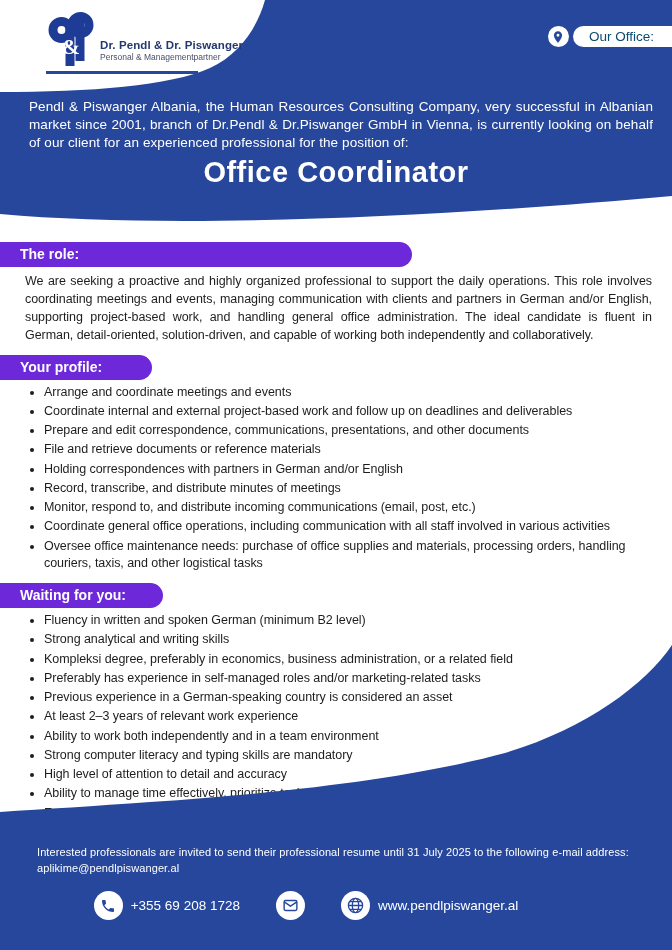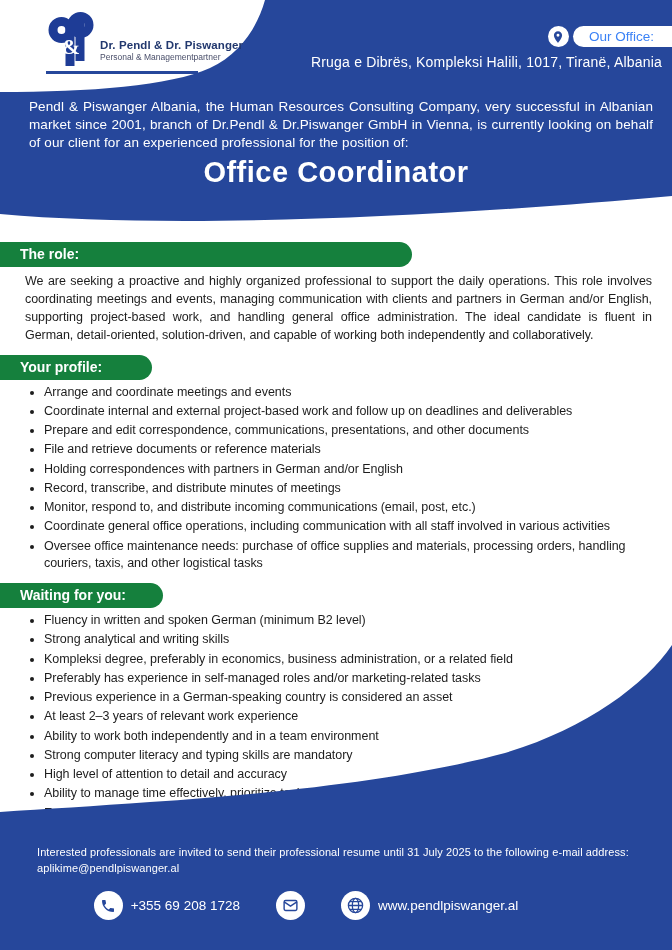--- a/index.html
+++ b/index.html
@@ -10,30 +10,30 @@
   
   .hero{position:absolute;top:0;left:0;width:672px;height:232px;}
   .hero-bg{position:absolute;top:0;left:0;}
   .logo{position:absolute;left:48px;top:12px;display:flex;align-items:flex-start;gap:6px;}
   .logo-text{margin-top:27px;}
   .logo-name{font-size:11.5px;font-weight:bold;color:#22386e;letter-spacing:.1px;}
   .logo-tagline{font-size:8.5px;color:#4a4f6a;margin-top:1px;}
   .logo-underline{position:absolute;left:46px;top:71px;width:152px;height:3px;background:#26479b;}
   .office-chip{position:absolute;top:26px;right:0;display:flex;align-items:center;gap:4px;}
   .pin-circle{width:21px;height:21px;border-radius:50%;background:#fff;display:flex;align-items:center;justify-content:center;}
-  .office-pill{background:#fff;color:#3b82f6;font-size:13.5px;height:21px;line-height:21px;
+  .office-pill{background:#fff;color:#0c4a6e;font-size:13.5px;height:21px;line-height:21px;
     padding:0 18px 0 16px;border-radius:11px 0 0 11px;}
   .address{position:absolute;top:54px;right:10px;color:#fff;font-size:14px;letter-spacing:.2px;}
   .intro{position:absolute;top:94px;left:25px;width:624px;color:#fff;font-size:13.5px;
     line-height:1.32;text-align:justify;margin:4px;letter-spacing:.1px;}
   .job-title{position:absolute;top:156px;left:0;width:100%;text-align:center;color:#fff;
     font-size:29px;font-weight:bold;letter-spacing:.5px;margin:0;}
   
   .main{position:absolute;top:232px;left:0;width:672px;}
-  .pill{background:#15803d;color:#fff;font-weight:bold;font-size:14px;height:25px;line-height:25px;
+  .pill{background:#6d28d9;color:#fff;font-weight:bold;font-size:14px;height:25px;line-height:25px;
     padding-left:20px;border-radius:0 13px 13px 0;box-sizing:content-box;}
   .pill-role{width:392px;margin-top:10px;}
   .pill-profile{width:132px;margin-top:10px;}
   .pill-waiting{width:143px;margin-top:10px;}
   .role-para{margin:5px 20px 0 25px;font-size:12.5px;line-height:1.45;color:#1d1d1d;
     text-align:justify;letter-spacing:-.05px;}
   ul.blist{margin:4px 14px 0 26px;padding-left:18px;font-size:12.5px;line-height:1.42;
     color:#1d1d1d;letter-spacing:-.05px;}
   ul.blist li{margin-bottom:1.5px;}
   
@@ -75,21 +75,20 @@
     <div class="logo-underline"></div>
 
     <div class="office-chip">
       <span class="pin-circle">
         <svg viewBox="0 0 24 24" width="14" height="14" fill="#26479b">
           <path d="M12 2C8.13 2 5 5.13 5 9c0 5.25 7 13 7 13s7-7.75 7-13c0-3.87-3.13-7-7-7zm0 9.5a2.5 2.5 0 1 1 0-5 2.5 2.5 0 0 1 0 5z"></path>
         </svg>
       </span>
       <span class="office-pill">Our Office:</span>
     </div>
-    <div class="address">Rruga e Dibrës, Kompleksi Halili, 1017, Tiranë, Albania</div>
 
     <p class="intro">Pendl &amp; Piswanger Albania, the Human Resources Consulting Company, very successful in Albanian market since 2001, branch of Dr.Pendl &amp; Dr.Piswanger GmbH in Vienna, is currently looking on behalf of our client for an experienced professional for the position of:</p>
     <h1 class="job-title">Office Coordinator</h1>
   </header>
 
   <main class="main">
     <div class="pill pill-role">The role:</div>
     <p class="role-para">We are seeking a proactive and highly organized professional to support the daily operations. This role involves coordinating meetings and events, managing communication with clients and partners in German and/or English, supporting project-based work, and handling general office administration. The ideal candidate is fluent in German, detail-oriented, solution-driven, and capable of working both independently and collaboratively.</p>
 
     <div class="pill pill-profile">Your profile:</div>

